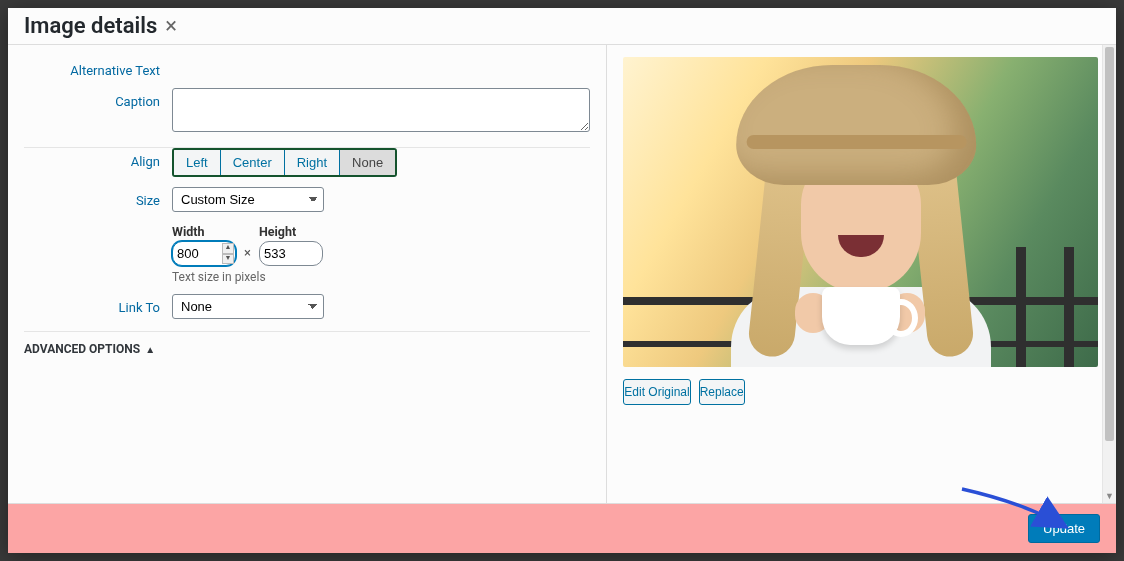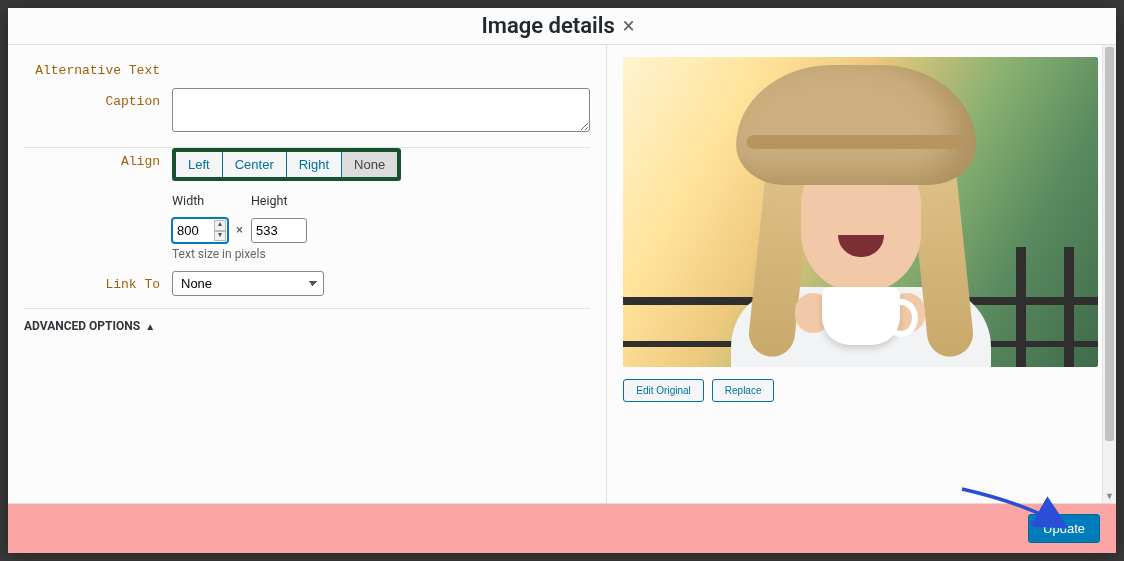--- a/index.html
+++ b/index.html
@@ -19,21 +19,21 @@
       background: #fcfcfc;
       box-shadow: 0 3px 20px rgba(0,0,0,.4);
       display: flex;
       flex-direction: column;
     }
     .modal-header {
       padding: 0 16px;
       height: 36px;
       display: flex;
       align-items: center;
-      justify-content: center;
+      justify-content: flex-start;
     }
     .modal-title {
       font-size: 22px;
       font-weight: 600;
       color: #23282d;
       line-height: 36px;
     }
     .close-btn {
       font-size: 22px;
       color: #666;
@@ -78,22 +78,21 @@
 
     .field-row {
       display: flex;
       margin-bottom: 10px;
     }
     .field-label {
       flex: 0 0 148px;
       text-align: right;
       padding-right: 12px;
       padding-top: 6px;
-      color: #a16207;
-      font-family: Liberation Mono, monospace;
+      color: #0369a1;
     }
     .field-control { flex: 1; }
     textarea.txt {
       width: 100%;
       border: 1px solid #7e8993;
       border-radius: 3px;
       padding: 5px 8px;
       font-family: inherit;
       font-size: 13px;
       resize: both;
@@ -108,21 +107,21 @@
       font-size: 12px;
       font-weight: 600;
       color: #23282d;
       letter-spacing: 0;
       margin: 22px 0 14px 0;
       text-transform: uppercase;
     }
 
     .btn-group {
       display: inline-flex;
-      border: 4px solid #14532d;
+      border: 2px solid #14532d;
       border-radius: 3px;
       overflow: hidden;
     }
     .seg-btn {
       padding: 5px 12px;
       font-size: 13px;
       color: #0071a1;
       background: #f3f5f6;
       border: none;
       border-right: 1px solid #0071a1;
@@ -140,25 +139,25 @@
       appearance: none;
       background-image: linear-gradient(45deg, transparent 50%, #555 50%), linear-gradient(135deg, #555 50%, transparent 50%);
       background-position: right 10px center, right 5px center;
       background-size: 5px 5px, 5px 5px;
       background-repeat: no-repeat;
       min-width: 152px;
     }
 
     .dim-row { display:flex; align-items:flex-end; gap:8px; margin-top:2px;}
     .dim-col { display:flex; flex-direction:column; }
-    .dim-lab { font-size:12.5px; color:#333; margin-bottom:10px; }
+    .dim-lab { font-size:12.5px; color:#333; margin-bottom:2px;font-weight:bold; }
     input.num {
-      width: 56px;
+      width: 64px;
       border: 1px solid #7e8993;
-      border-radius: 3px;
+      border-radius: 10px;
       padding: 4px 4px;
       font-size: 13px;
       text-align: left;
     }
     input.num.focus { border-color:#007cba; box-shadow:0 0 0 1px #007cba; outline:none; }
     .spinner-wrap { position: relative; display:inline-block; }
     .spinner-btns { position:absolute; right:2px; top:2px; bottom:2px; width:12px; display:flex; flex-direction:column; }
     .spin { flex:1; font-size:7px; line-height:1; color:#555; text-align:center; cursor:pointer; border:1px solid #bbb; background:#f0f0f0; }
     .times { padding-bottom:6px; color:#555; }
     .hint-line { font-size:12px; color:#666; margin-top:4px; }
@@ -212,23 +211,23 @@
     .rail { position:absolute; bottom:62px; left:0; right:0; height:8px; background:#2f2f2f;}
     .rail2 { position:absolute; bottom:20px; left:0; right:0; height:6px; background:#2f2f2f;}
     .post { position:absolute; bottom:0; width:10px; height:120px; background:#2f2f2f;}
     .post.p1{ right:24px;} .post.p2{ right:72px;}
 
     .img-actions { margin-top: 12px; display:flex; gap:8px; }
     .wp-btn {
       border: 1px solid #0071a1;
       color: #0071a1;
       background: #f3f5f6;
-      padding: 5px 12px;
-      border-radius: 3px;
-      font-size: 10px;
+      padding: 5px 0;
+      border-radius: 3px;
+      font-size: 12px;
       cursor: pointer;
       text-align: right;
     }
 
     .modal-footer {
       border-top: 1px solid #ddd;
       padding: 10px 16px;
       display: flex;
       justify-content: flex-end;
       background: #fca5a5;
@@ -286,20 +285,28 @@
         <div class="field-control">
           <div class="btn-group">
             <button class="seg-btn">Left</button>
             <button class="seg-btn">Center</button>
             <button class="seg-btn">Right</button>
             <button class="seg-btn active">None</button>
           </div>
         </div>
       </div>
 
+      <div class="field-row">
+        <div class="field-label">Size</div>
+        <div class="field-control">
+          <select class="sel">
+            <option>Custom Size</option>
+          </select>
+        </div>
+      </div>
 
       <div class="field-row" style="margin-bottom:4px;">
         <div class="field-label"></div>
         <div class="field-control">
           <div class="dim-row">
             <div class="dim-col">
               <span class="dim-lab">Width</span>
               <span class="spinner-wrap">
                 <input class="num focus" value="800" style="">
                 <span class="spinner-btns">

